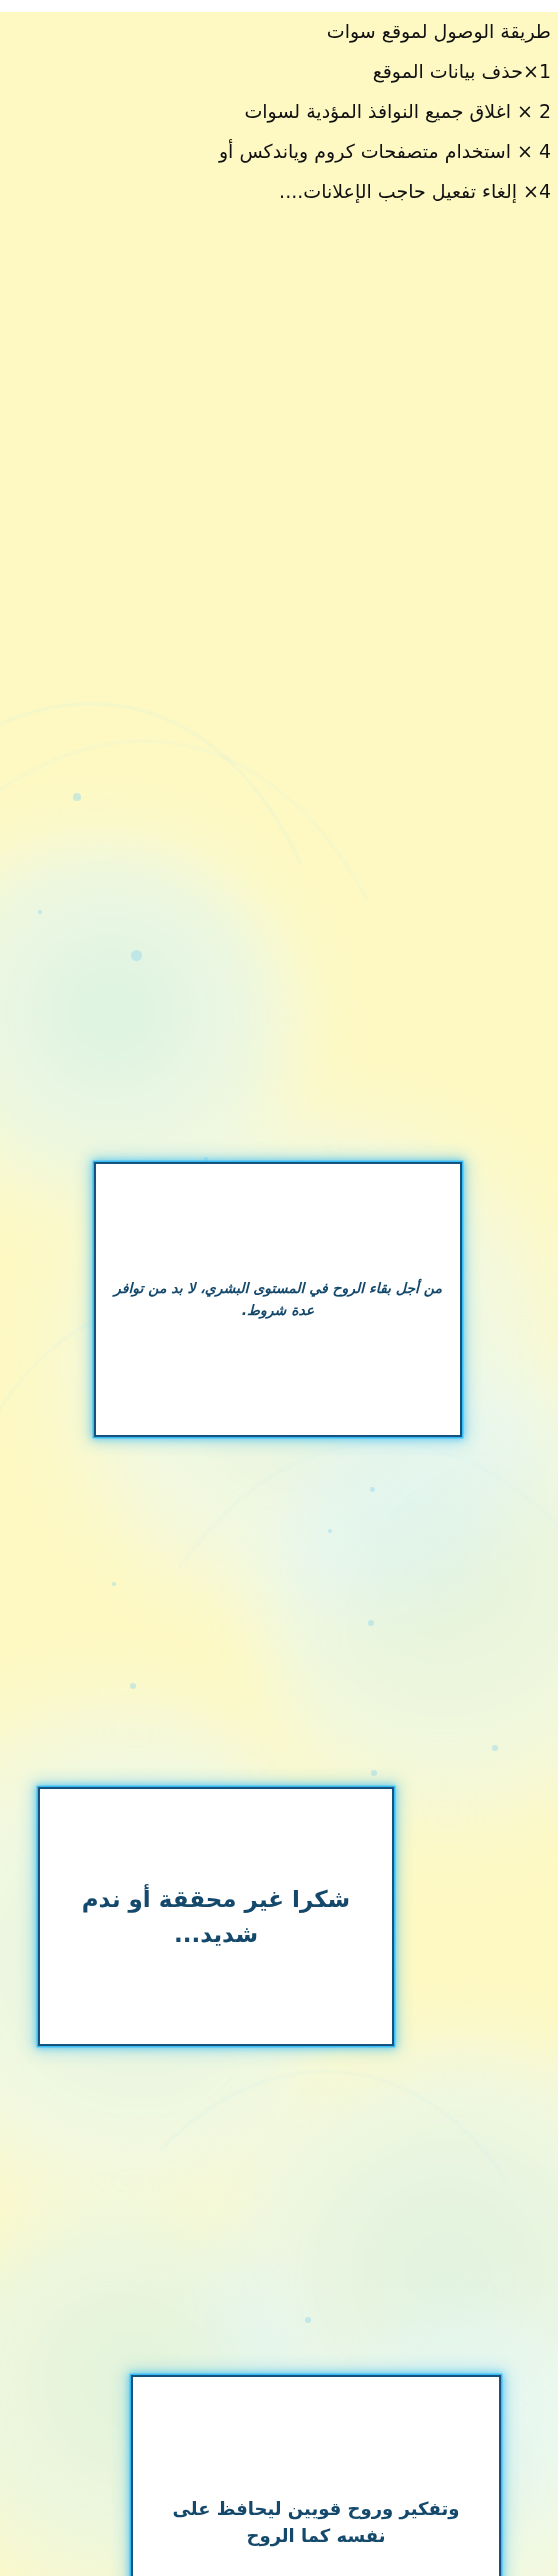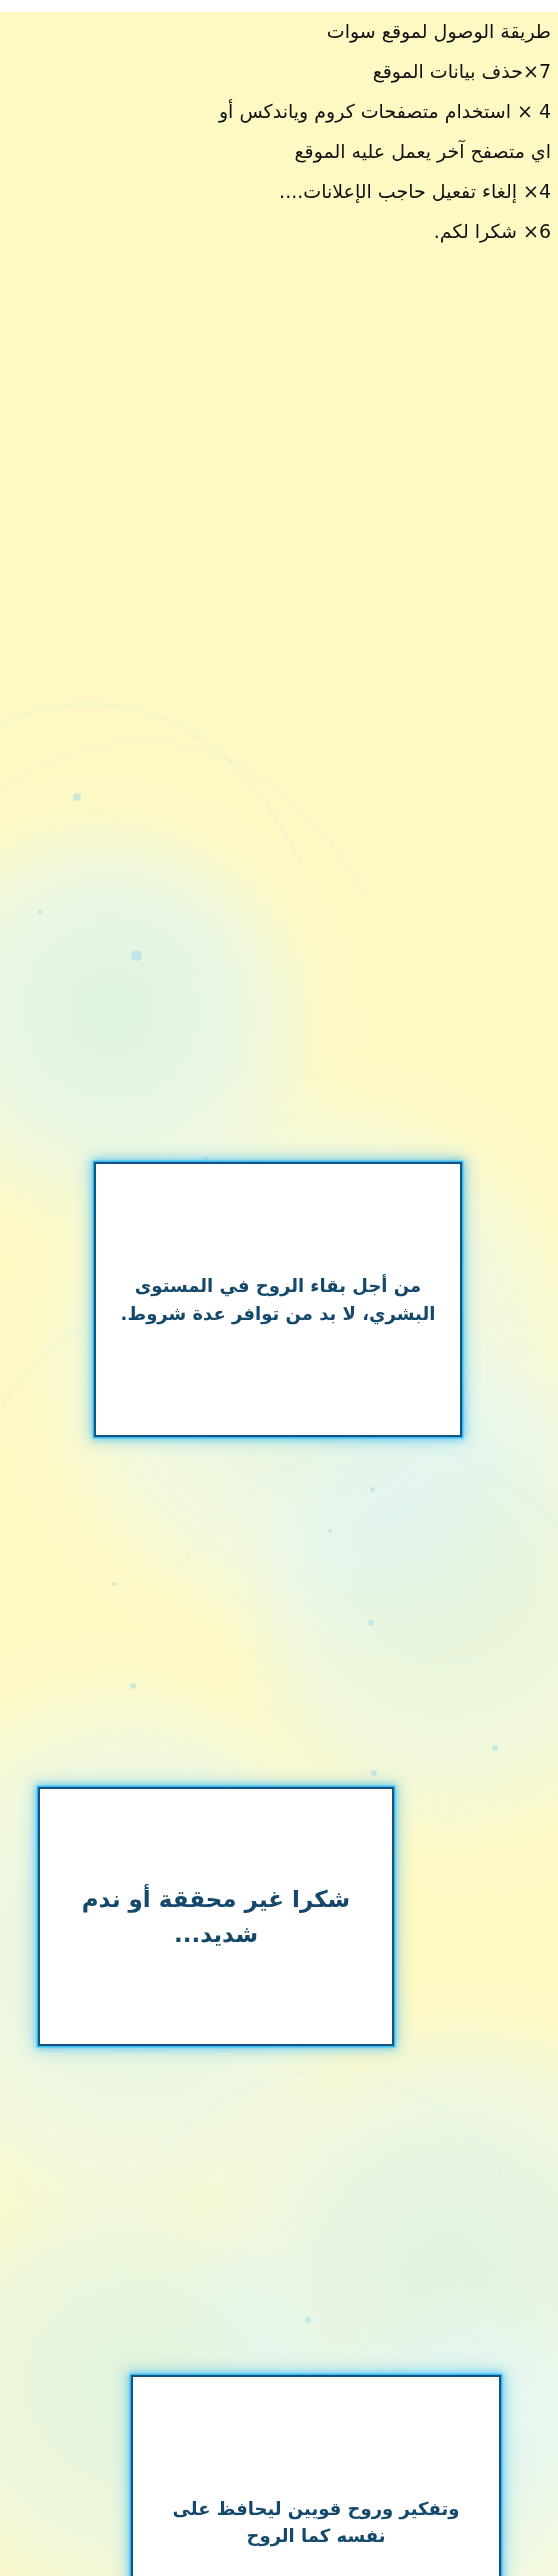--- a/index.html
+++ b/index.html
@@ -114,21 +114,21 @@
   .quote-text {
     color: #14496c;
     font-family: "DejaVu Sans", sans-serif;
     font-weight: bold;
     text-align: center;
     direction: rtl;
     padding: 0 12.6px;
   }
 
   #quote-box-1 { left: 94px; top: 1150px; width: 368px; height: 275px; }
-  #quote-box-1 .quote-text { font-size: 18px; line-height: 1.52; }
+  #quote-box-1 .quote-text { font-size: 14px; line-height: 1.52; font-style: italic; }
 
   #quote-box-2 { left: 38px;  top: 1775px; width: 356px; height: 259px; }
   #quote-box-2 .quote-text { font-size: 23px; line-height: 1.48; }
 
   #quote-box-3 { left: 131px; top: 2363px; width: 370px; height: 293px; }
   #quote-box-3 .quote-text { font-size: 18px; line-height: 1.50; }
 </style>
 </head>
 <body>
 
@@ -158,25 +158,24 @@
     <div class="speck" style="left:368px;  top:1608px; width:6.3px;  height:6.3px;"></div>
     <div class="speck" style="left:112px;  top:1570px; width:3.5px;  height:3.5px;"></div>
     <div class="speck" style="left:130px;  top:1671px; width:5.6px;  height:5.6px;"></div>
     <div class="speck" style="left:371px;  top:1758px; width:6.3px;  height:6.3px;"></div>
     <div class="speck" style="left:492px;  top:1733px; width:6.3px;  height:6.3px;"></div>
     <div class="speck" style="left:305px;  top:2305px; width:5.6px;  height:5.6px;"></div>
   </div>
 
   <div class="note-block">
     <div class="note-line">طريقة الوصول لموقع سوات</div>
-    <div class="note-line">7×حذف بيانات الموقع</div>
+    <div class="note-line">1×حذف بيانات الموقع</div>
+    <div class="note-line">2 × اغلاق جميع النوافذ المؤدية لسوات</div>
     <div class="note-line">4 × استخدام متصفحات كروم وياندكس أو</div>
-    <div class="note-line">اي متصفح آخر يعمل عليه الموقع</div>
     <div class="note-line">4× إلغاء تفعيل حاجب الإعلانات....</div>
-    <div class="note-line">6× شكرا لكم.</div>
   </div>
 
   <div class="quote-box" id="quote-box-1">
     <div class="quote-text">من أجل بقاء الروح في المستوى البشري، لا بد من توافر عدة شروط.</div>
   </div>
 
   <div class="quote-box" id="quote-box-2">
     <div class="quote-text">شكرا غير محققة أو ندم شديد...</div>
   </div>
 

